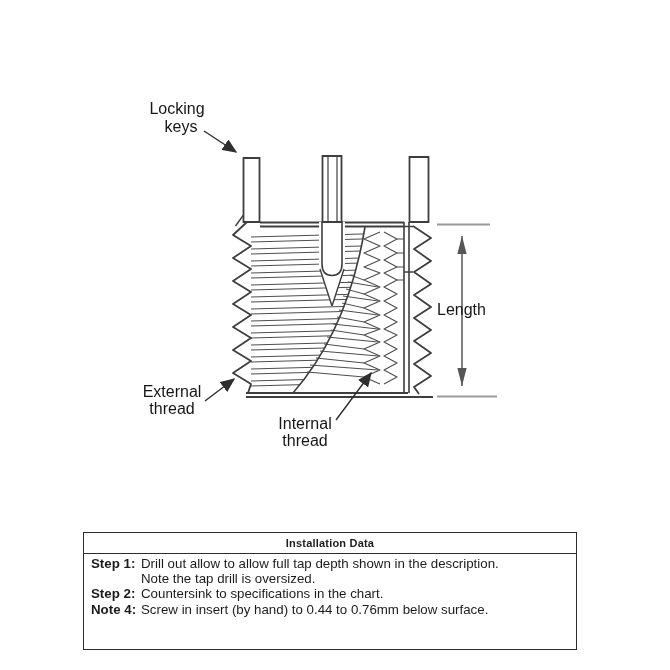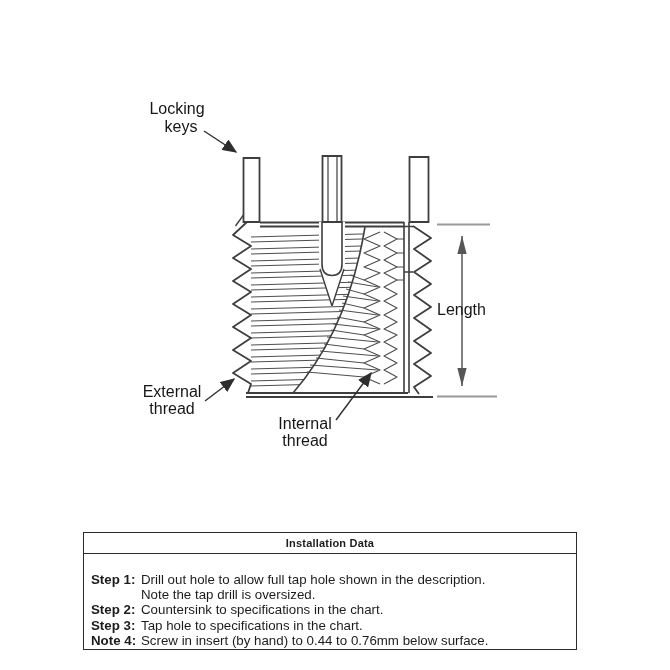--- a/index.html
+++ b/index.html
@@ -17,21 +17,20 @@
     border:1.6px solid #2c2c2c;box-sizing:border-box;background:#ffffff;
     color:#1c1c1c;
   }
   .install-table .title-row{
     height:20px;border-bottom:1.6px solid #2c2c2c;
     display:flex;align-items:center;justify-content:center;
     font-size:11px;font-weight:bold;letter-spacing:0.2px;
   }
   .install-table .body-rows{
     padding:2px 4px 0 7px;
-    margin-top:16px;
   }
   .install-table .step-row{
     display:grid;grid-template-columns:50px 1fr;
     font-size:13.3px;line-height:15.2px;white-space:nowrap;
   }
   .install-table .step-label{font-weight:bold;}
   .install-table .step-text{}
 </style>
 </head>
 <body>
@@ -100,33 +99,29 @@
       <text class="diagram-label" x="305" y="429">Internal</text>
       <text class="diagram-label" x="305" y="446">thread</text>
     </g>
   </svg>
 
   <div class="install-table">
     <div class="title-row">Installation Data</div>
     <div class="body-rows">
       <div class="step-row">
         <span class="step-label">Step 1:</span>
-        <span class="step-text">Drill out hole to allow full tap hole shown in the description.</span>
+        <span class="step-text">Drill out allow to allow full tap depth shown in the description.</span>
       </div>
       <div class="step-row">
         <span class="step-label"></span>
         <span class="step-text">Note the tap drill is oversized.</span>
       </div>
       <div class="step-row">
         <span class="step-label">Step 2:</span>
         <span class="step-text">Countersink to specifications in the chart.</span>
-      </div>
-      <div class="step-row">
-        <span class="step-label">Step 3:</span>
-        <span class="step-text">Tap hole to specifications in the chart.</span>
       </div>
       <div class="step-row">
         <span class="step-label">Note 4:</span>
         <span class="step-text">Screw in insert (by hand) to 0.44 to 0.76mm below surface.</span>
       </div>
     </div>
   </div>
 
 </div>
 

